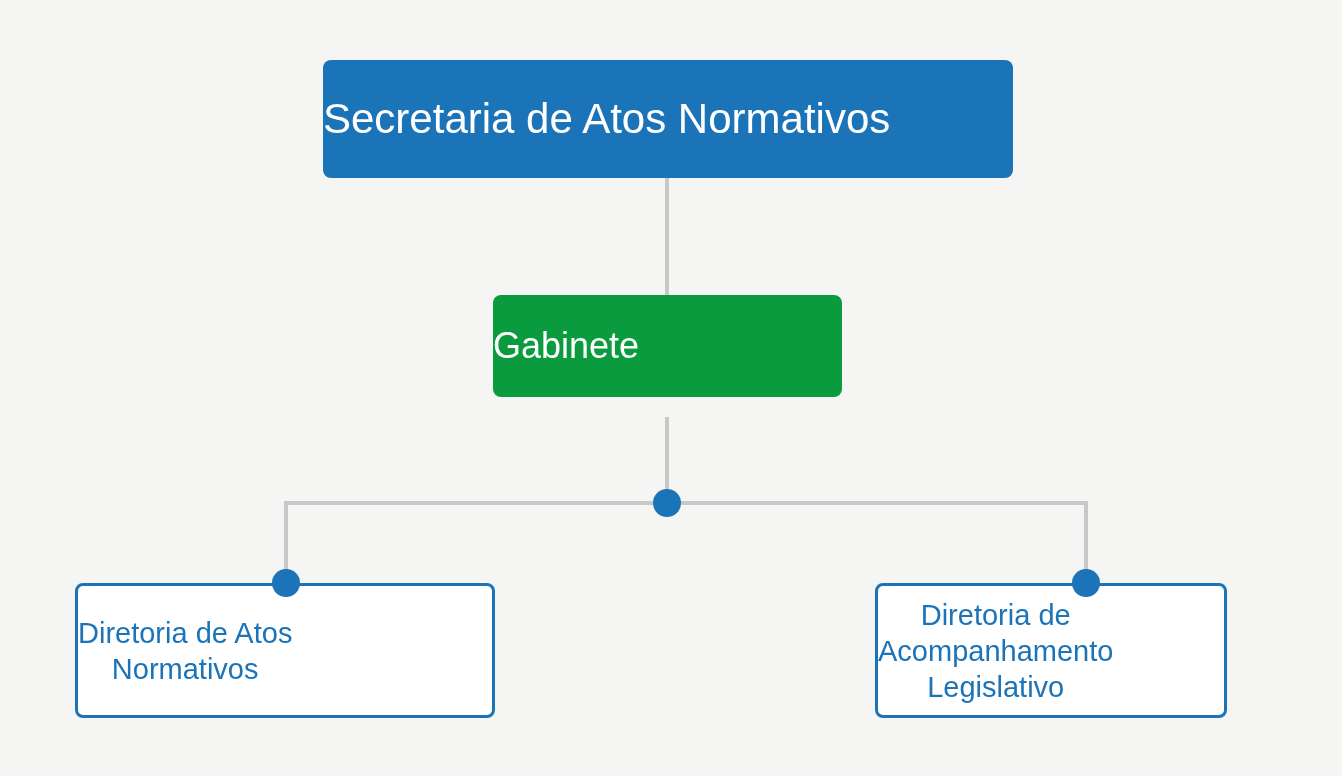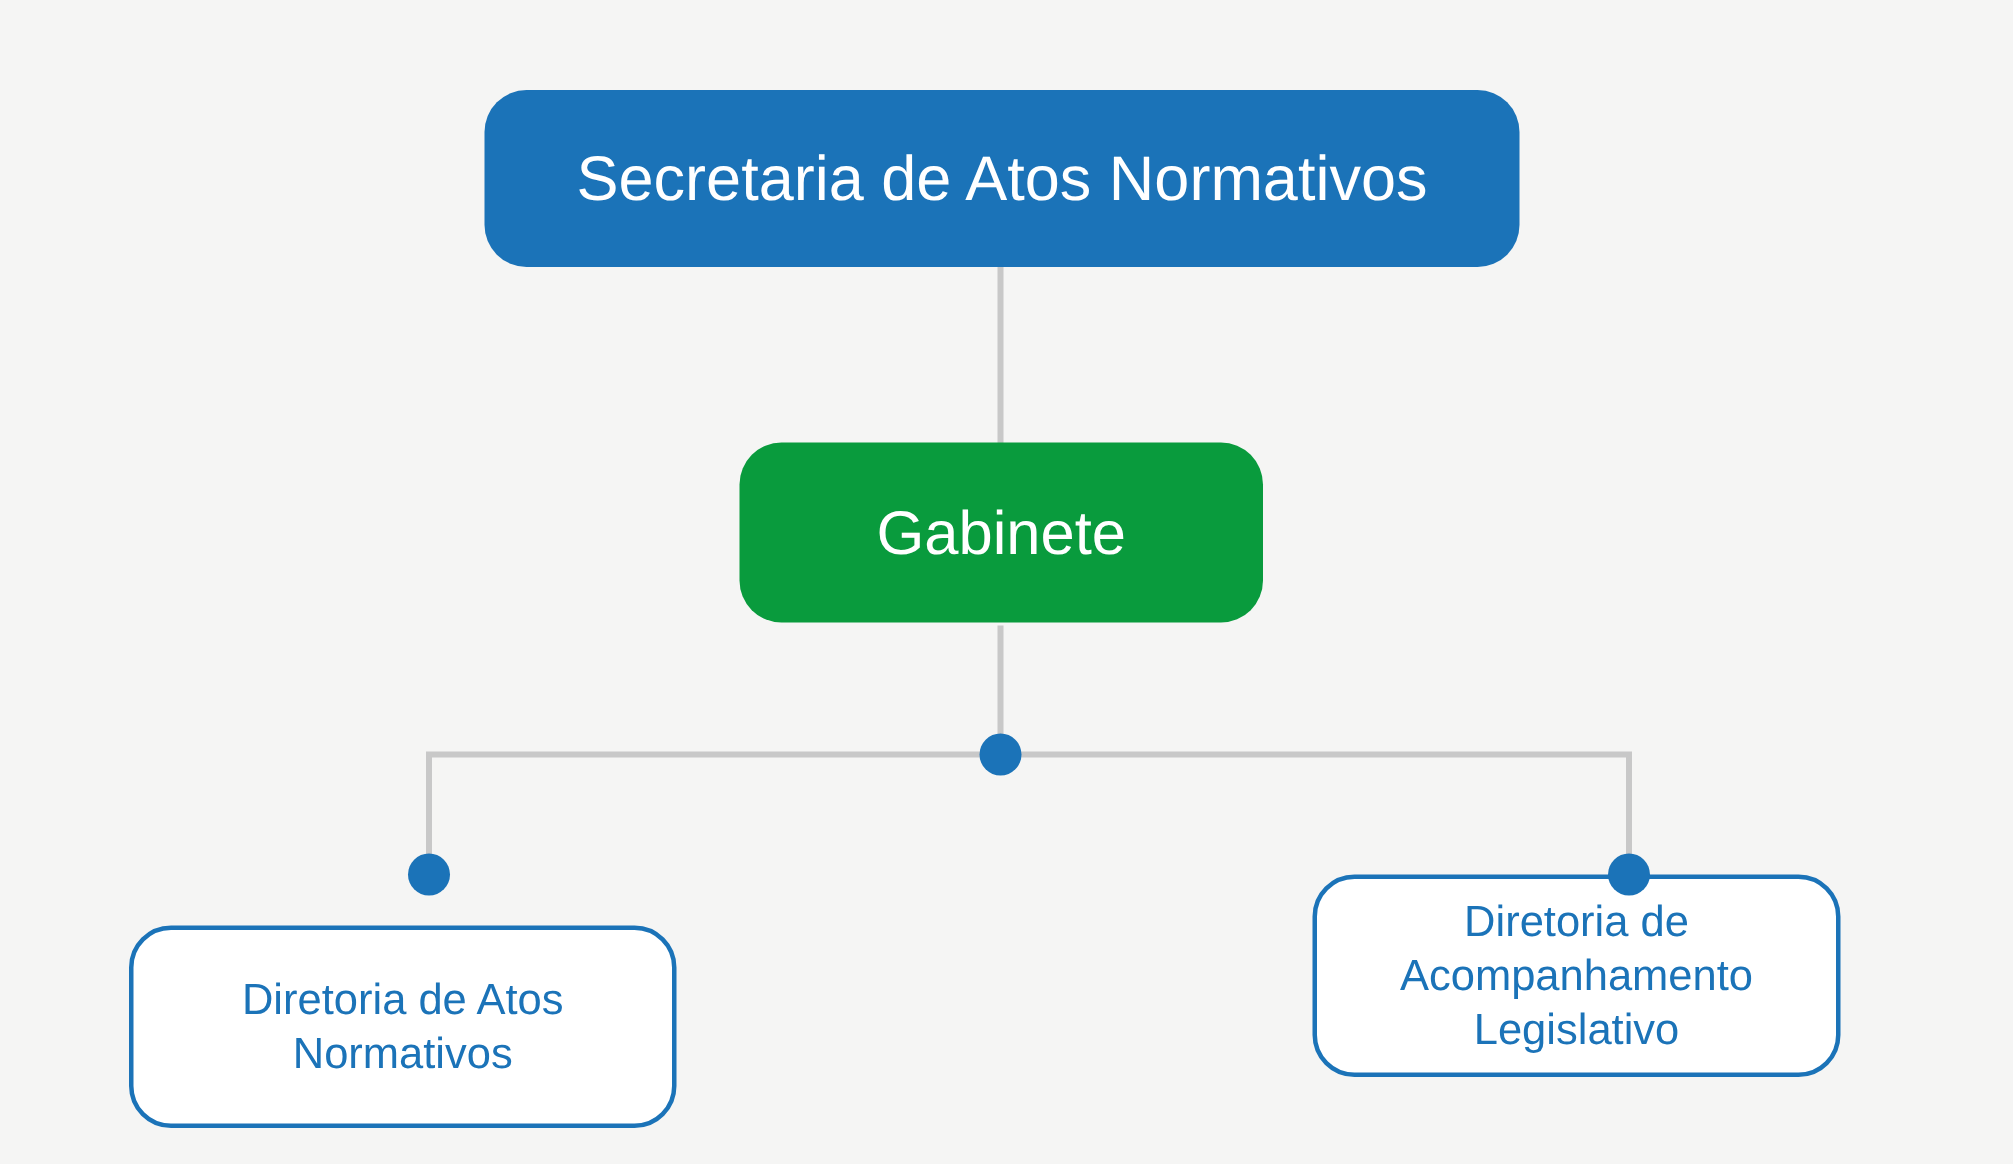--- a/index.html
+++ b/index.html
@@ -19,47 +19,47 @@
     position: relative;
     width: 1342px;
     height: 776px;
     background: var(--bg);
     overflow: hidden;
   }
   .node {
     position: absolute;
     display: flex;
     align-items: center;
-    justify-content: center;
+    justify-content: flex-start;
     text-align: center;
-    border-radius: 28px;
+    border-radius: 8px;
     z-index: 2;
   }
   .node-root {
     left: 323px; top: 60px;
     width: 690px; height: 118px;
     background: var(--blue);
     color: var(--text-light);
     font-size: 42px;
   }
   .node-middle {
     left: 493px; top: 295px;
-    width: 349px; height: 120px;
+    width: 349px; height: 102px;
     background: var(--green);
     color: var(--text-light);
-    font-size: 41px;
+    font-size: 36px;
   }
   .node-leaf {
     background: #ffffff;
     border: 3px solid var(--blue);
     color: var(--blue);
     font-size: 29px;
     line-height: 36px;
   }
-  .leaf-left  { left: 86px;  top: 583px; width: 365px; height: 135px; margin-top: 34px; }
+  .leaf-left  { left: 75px;  top: 583px; width: 420px; height: 135px; }
   .leaf-right { left: 875px; top: 583px; width: 352px; height: 135px; }
   .leaf-label { white-space: pre-line; }
   .line {
     position: absolute;
     background: var(--line);
     z-index: 1;
   }
   .v-root-middle { left: 665px;  top: 178px; width: 4px;   height: 118px; }
   .v-middle-bus  { left: 665px;  top: 417px; width: 4px;   height: 88px; }
   .h-bus         { left: 284px;  top: 501px; width: 804px; height: 4px; }

